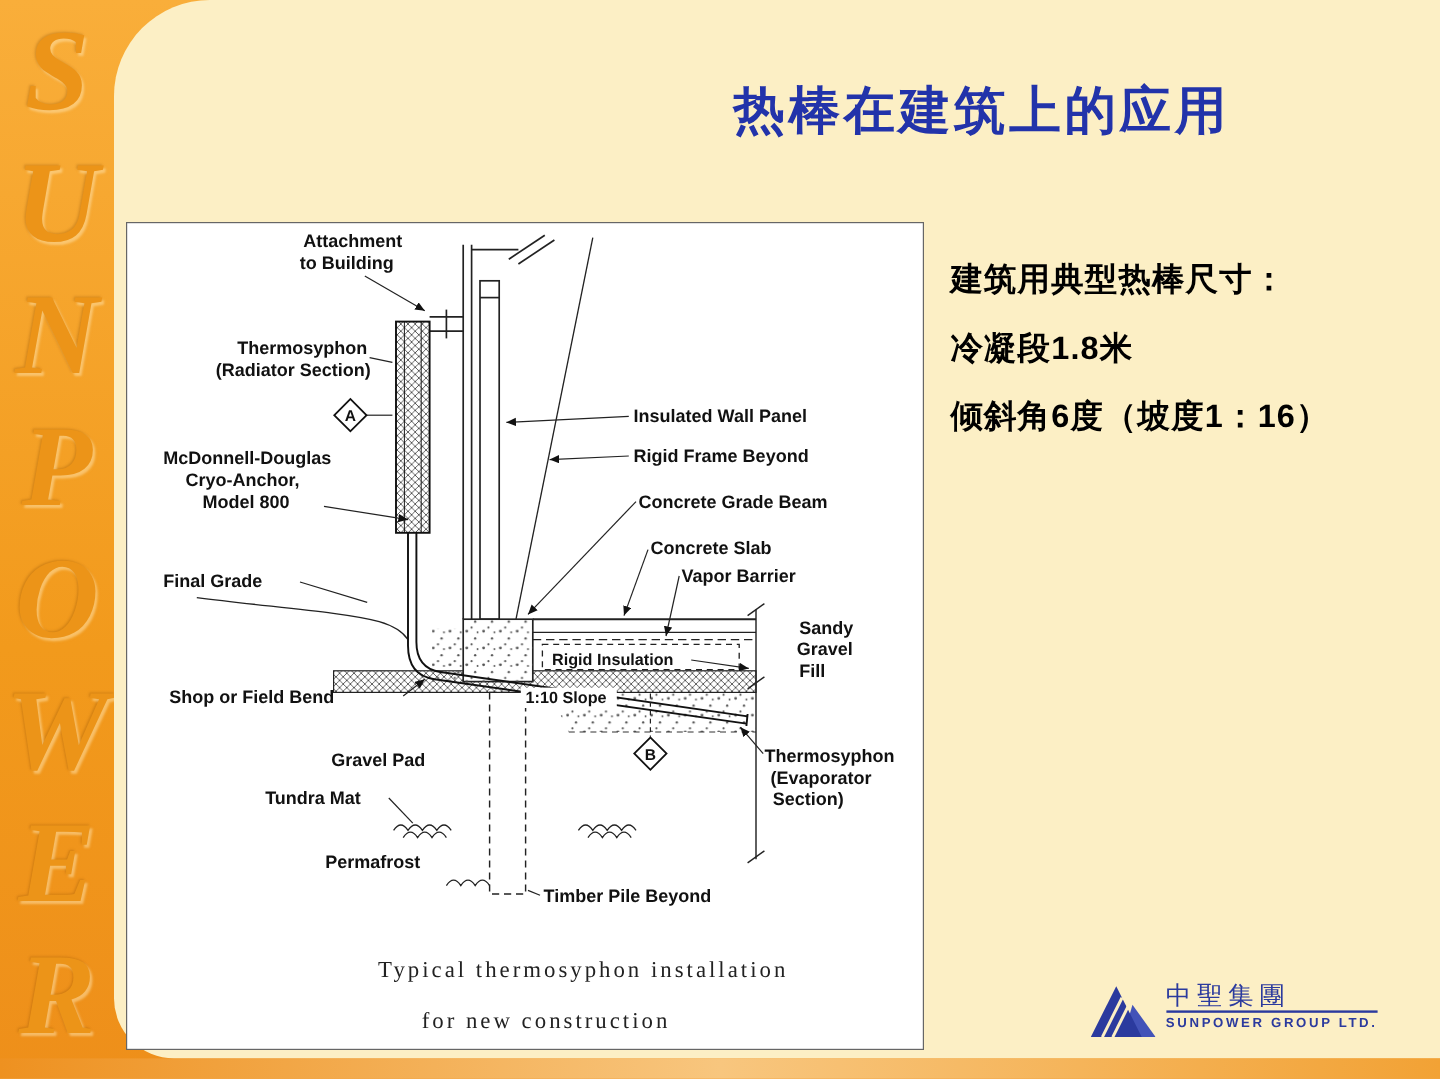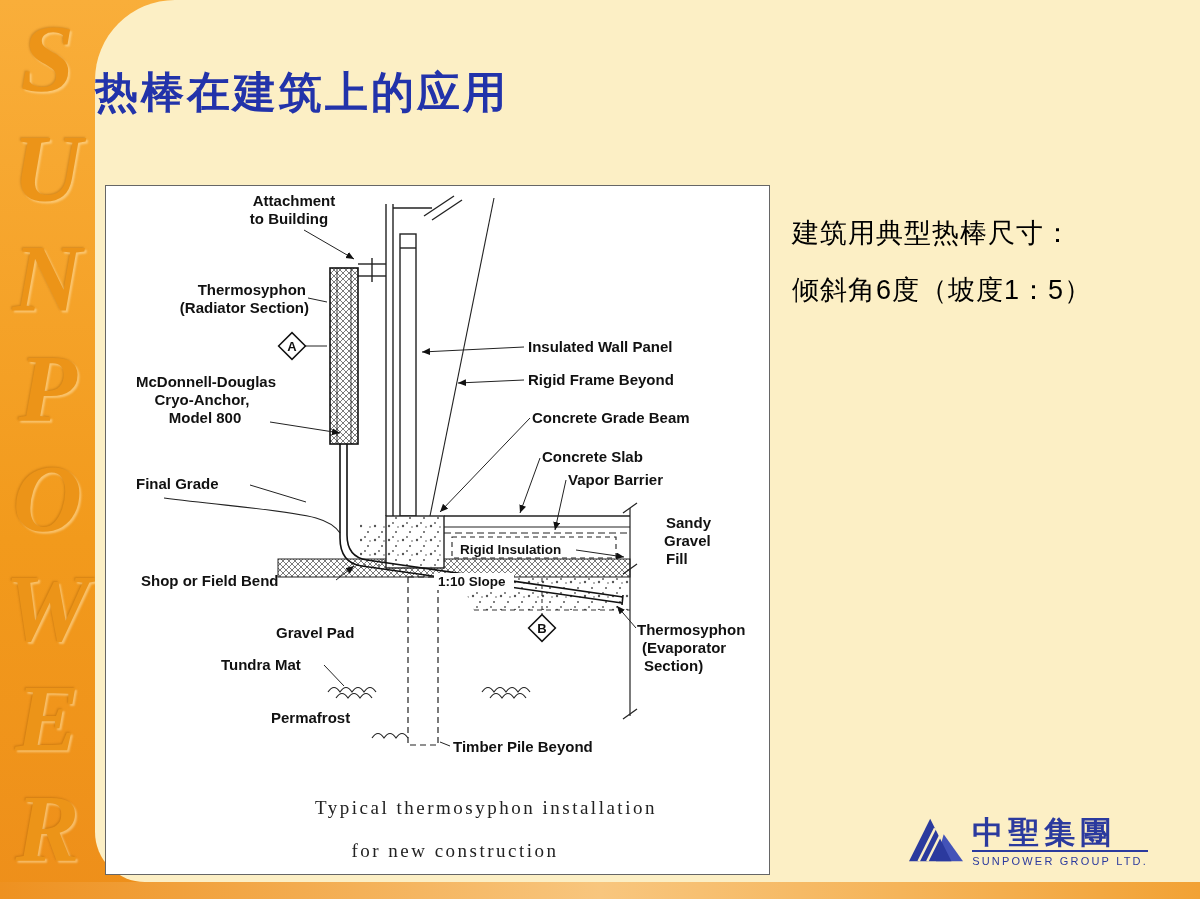--- a/index.html
+++ b/index.html
@@ -9,31 +9,31 @@
   .watermark{position:absolute;left:0;top:0;width:95px;height:899px;
          display:flex;flex-direction:column;align-items:center;padding-top:4px;box-sizing:border-box;
          font-family:"Liberation Serif",serif;font-style:italic;font-weight:bold;
          font-size:96px;line-height:110px;color:#EC9418;
          text-shadow:2px 2px 2px rgba(255,225,170,.55),-1px -1px 2px rgba(140,75,0,.30);
          user-select:none;}
   .bottom-bar{position:absolute;left:0;right:0;bottom:0;height:17px;
          background:linear-gradient(90deg,#EE9120 0%,#F8C67E 50%,#F2A235 100%);}
   .panel{position:absolute;left:95px;top:0;right:0;bottom:17px;
          background:#FCEFC5;border-radius:80px 0 0 50px;}
-  .title{position:absolute;left:95px;top:64px;width:930px;text-align:left;
+  .title{position:absolute;left:95px;top:64px;width:930px;text-align:right;
          font-size:43px;font-weight:bold;letter-spacing:3px;color:#2233AA;}
   .diagram-frame{position:absolute;left:105px;top:185px;width:665px;height:690px;
          background:#ffffff;border:1px solid #666;box-sizing:border-box;}
   .specs{position:absolute;left:792px;top:205px;width:400px;color:#000;}
-  .spec-line{font-size:27px;line-height:57px;font-weight:400;letter-spacing:1px;white-space:nowrap;}
+  .spec-line{font-size:27px;line-height:57px;font-weight:700;letter-spacing:1px;white-space:nowrap;}
   .logo{position:absolute;right:52px;bottom:32px;display:flex;align-items:flex-start;gap:9px;}
   .logo-text{display:flex;flex-direction:column;}
-  .logo-name{font-size:31px;font-weight:bold;letter-spacing:5px;color:#2B3A9E;line-height:1.1;}
+  .logo-name{font-size:21px;font-weight:normal;letter-spacing:5px;color:#2B3A9E;line-height:1.1;}
   .logo-sub{margin-top:0;border-top:2px solid #2B3A9E;padding-top:3px;
-         font-size:11px;font-weight:normal;letter-spacing:2.2px;color:#2B3A9E;}
+         font-size:11px;font-weight:bold;letter-spacing:2.2px;color:#2B3A9E;}
   svg text{user-select:none;}
 </style>
 </head>
 <body>
 
 <div class="stage">
 
   <div class="watermark">
     <span>S</span>
     <span>U</span>
@@ -192,21 +192,22 @@
 
       <g font-family="Liberation Serif, serif" font-size="19" fill="#222" letter-spacing="2.5">
         <text x="380" y="628" text-anchor="middle">Typical thermosyphon installation</text>
         <text x="349" y="671" text-anchor="middle">for new construction</text>
       </g>
     </svg>
   </div>
 
   <div class="specs">
     <div class="spec-line">建筑用典型热棒尺寸：</div>
-    <div class="spec-line">倾斜角6度（坡度1：5）</div>
+    <div class="spec-line">冷凝段1.8米</div>
+    <div class="spec-line">倾斜角6度（坡度1：16）</div>
   </div>
 
   <div class="logo">
     <svg width="54" height="48" viewBox="0 0 56 48">
       <polygon points="36,18 56,46 28,46" fill="#4353B8"></polygon>
       <polygon points="22,2 44,46 0,46" fill="#2B3A9E"></polygon>
       <line x1="10" y1="46" x2="27" y2="12" stroke="#FCEFC5" stroke-width="2.6"></line>
       <line x1="19" y1="46" x2="33" y2="18" stroke="#FCEFC5" stroke-width="2.6"></line>
     </svg>
     <div class="logo-text">

